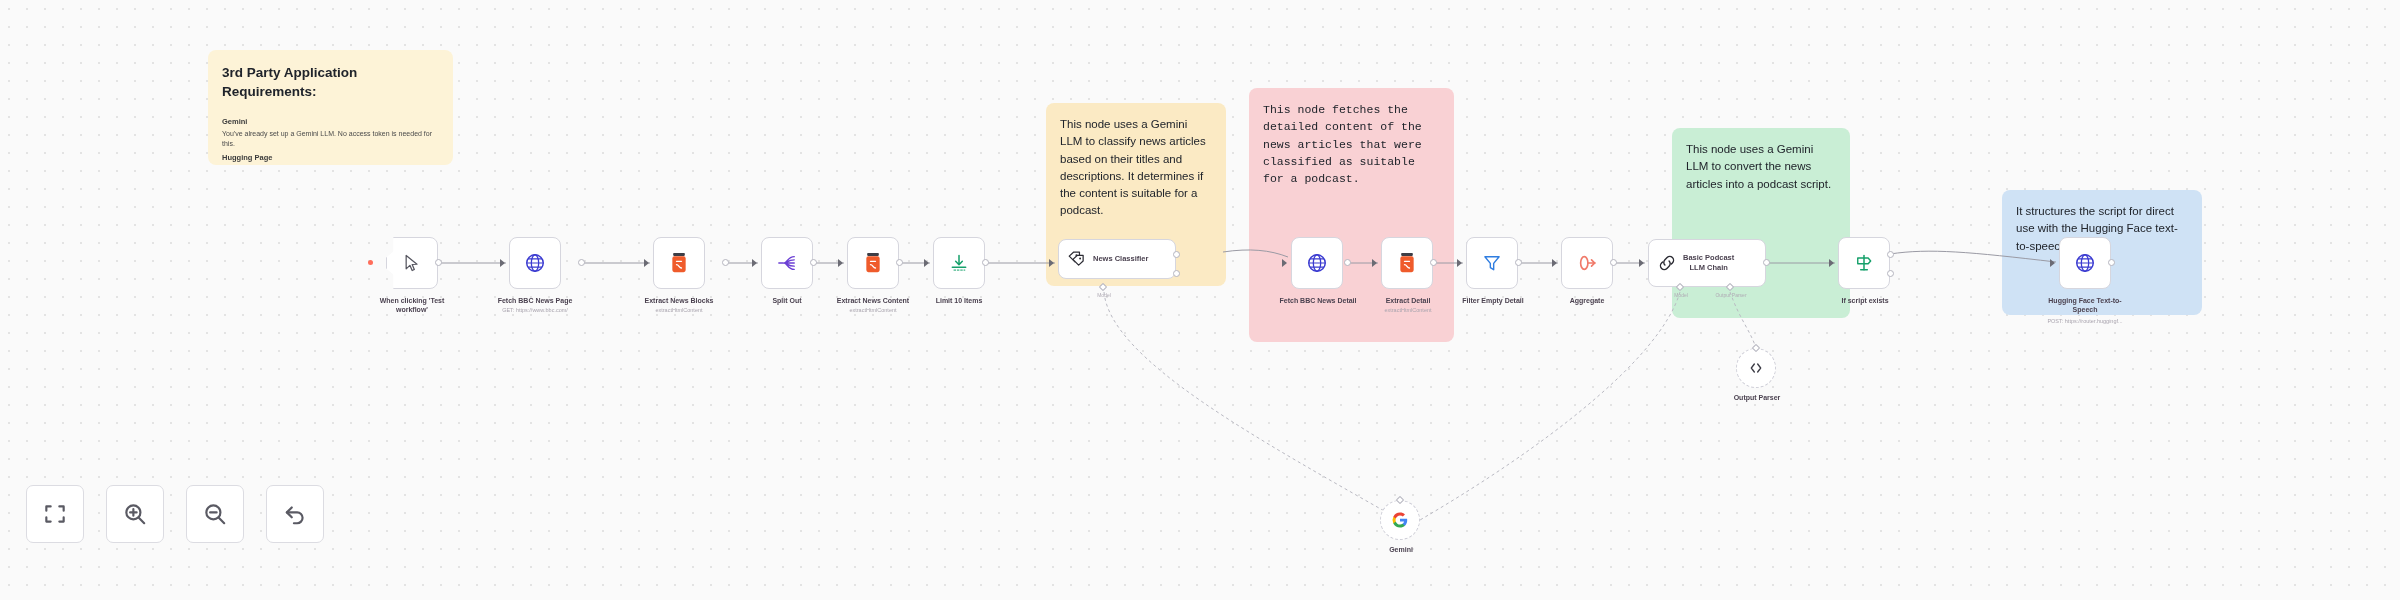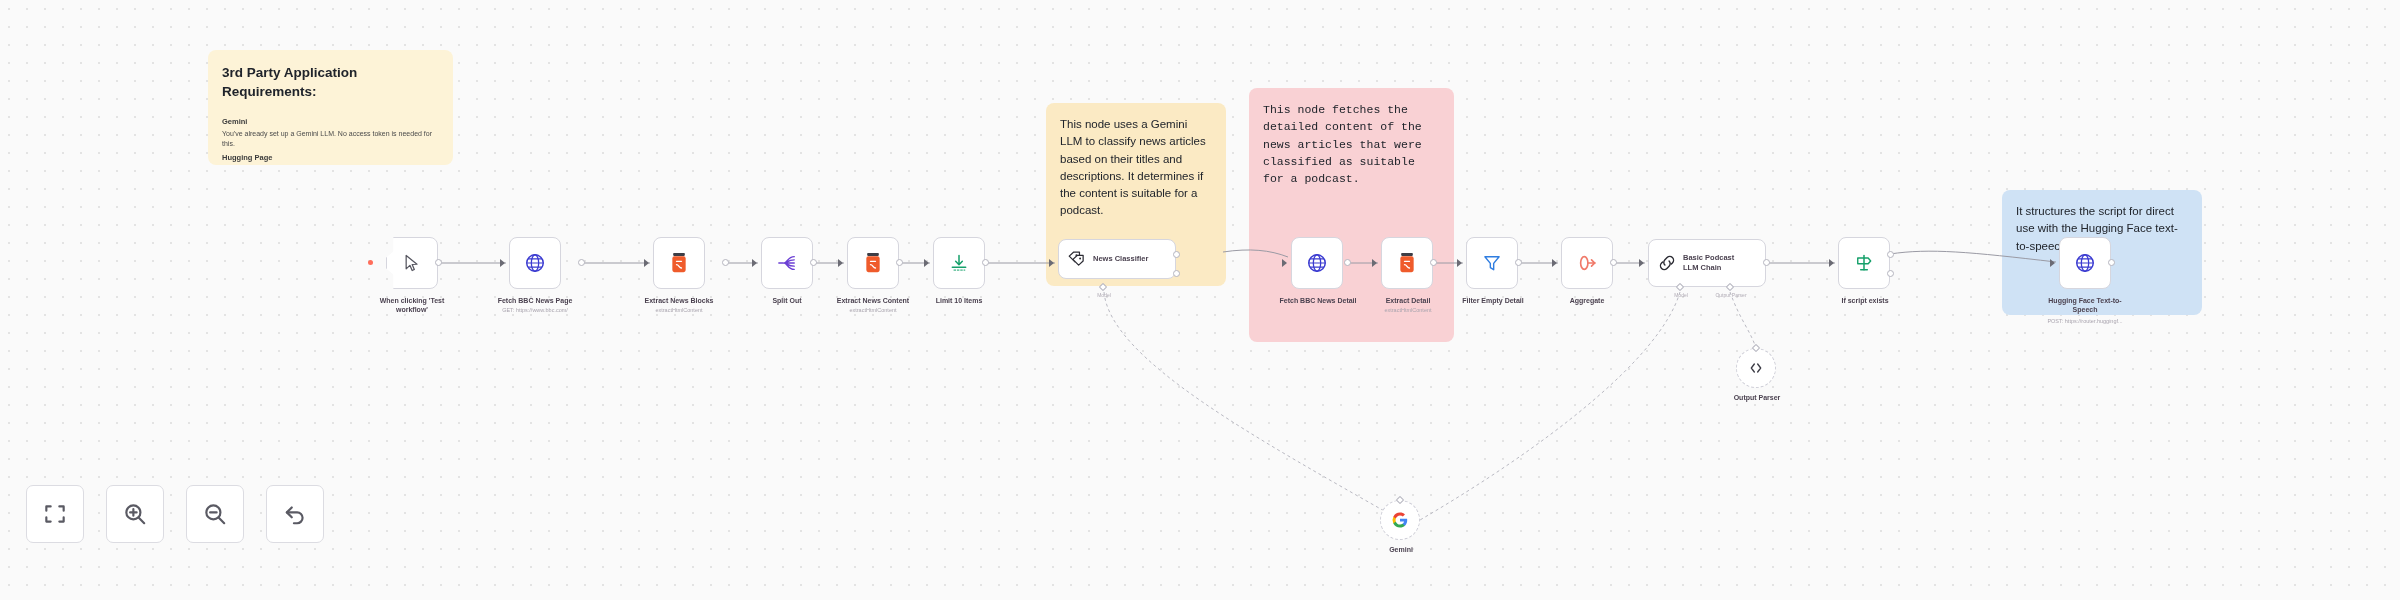--- a/index.html
+++ b/index.html
@@ -136,20 +136,23 @@
 
 
   <div class="sticky" style="left:1046px; top:103px; width:180px; height:183px; background:#fbeac4;">
     <div class="sticky-plain">This node uses a Gemini LLM to classify news articles based on their titles and descriptions. It determines if the content is suitable for a podcast.</div>
   </div>
 
   <div class="sticky" style="left:1249px; top:88px; width:205px; height:254px; background:#f9d1d4;font-family:Liberation Mono, monospace;">
     <div class="sticky-plain">This node fetches the detailed content of the news articles that were classified as suitable for a podcast.</div>
   </div>
 
+  <div class="sticky" style="left:1672px; top:128px; width:178px; height:190px; background:#c9eed5;">
+    <div class="sticky-plain">This node uses a Gemini LLM to convert the news articles into a podcast script.</div>
+  </div>
 
   <div class="sticky" style="left:2002px; top:190px; width:200px; height:125px; background:#cfe2f5;">
     <div class="sticky-plain">It structures the script for direct use with the Hugging Face text-to-speech model.</div>
   </div>
 
   <svg width="2400" height="600" style="position:absolute;left:0;top:0;pointer-events:none;">
     <g stroke="#9a9aa4" stroke-width="1" fill="none">
       <path d="M438,263 L506,263"></path>
       <path d="M581,263 L650,263"></path>
       <path d="M727,263 L758,263"></path>
@@ -289,21 +292,21 @@
   <div class="node sq" style="left:1561px; top:237px;">
     <svg class="ico" width="22" height="20" viewBox="0 0 24 22">
       <ellipse cx="9" cy="11" rx="4" ry="7" fill="none" stroke="#f07a6a" stroke-width="1.8"></ellipse>
       <path d="M13 11 h8 M17 7.5 l3.5 3.5 l-3.5 3.5" stroke="#f07a6a" stroke-width="1.8" fill="none" stroke-linecap="round" stroke-linejoin="round"></path>
     </svg>
   </div>
   <div class="port" style="left:1610px; top:259px;"></div>
   <div class="nlabel" style="left:1542px; top:296px; width:90px;">Aggregate</div>
 
   <div class="port in" style="left:1639px; top:259px;"></div>
-  <div class="node wide" style="left:1648px; top:239px; width:118px; height:48px;">
+  <div class="node wide" style="left:1648px; top:239px; width:118px; height:48px;text-align:center;">
     <svg class="ico" width="20" height="20" viewBox="0 0 24 24">
       <path d="M9.5 14.5 a4.5 4.5 0 0 1 0 -6.4 l2.6 -2.6 a4.5 4.5 0 0 1 6.4 6.4 l-1.3 1.3" fill="none" stroke="#2b2b33" stroke-width="1.7" stroke-linecap="round"></path>
       <path d="M14.5 9.5 a4.5 4.5 0 0 1 0 6.4 l-2.6 2.6 a4.5 4.5 0 0 1 -6.4 -6.4 l1.3 -1.3" fill="none" stroke="#2b2b33" stroke-width="1.7" stroke-linecap="round"></path>
     </svg>
     <div class="node-title">Basic Podcast
 LLM Chain</div>
   </div>
   <div class="port" style="left:1763px; top:259px;"></div>
   <div class="port diamond" style="left:1677px; top:284px;"></div>
   <div class="port-label" style="left:1663px; top:292px; width:36px;">Model</div>

